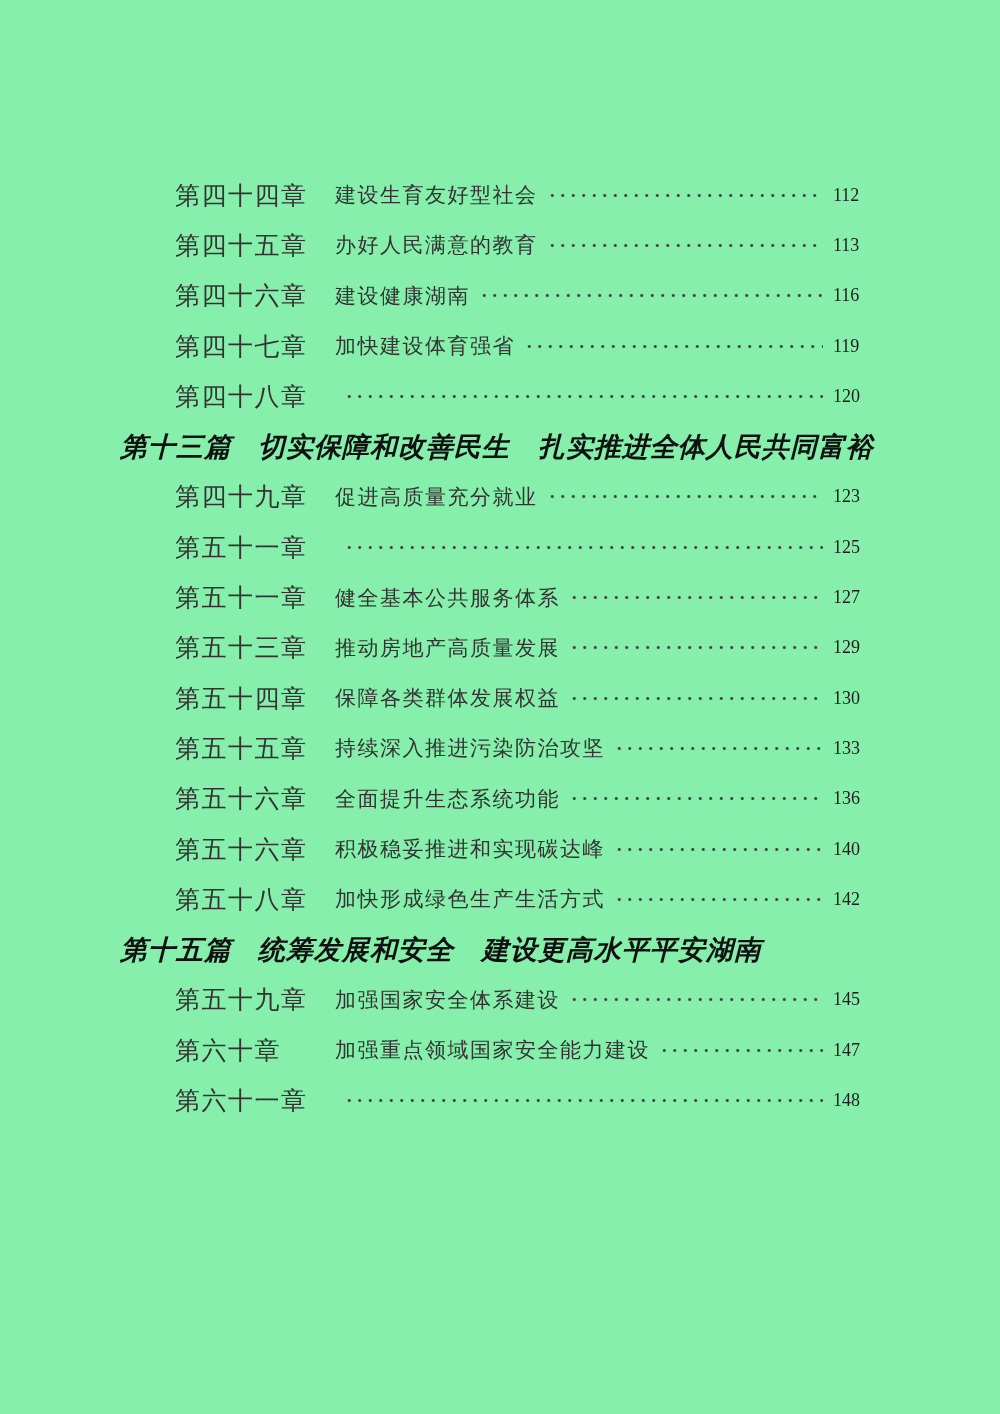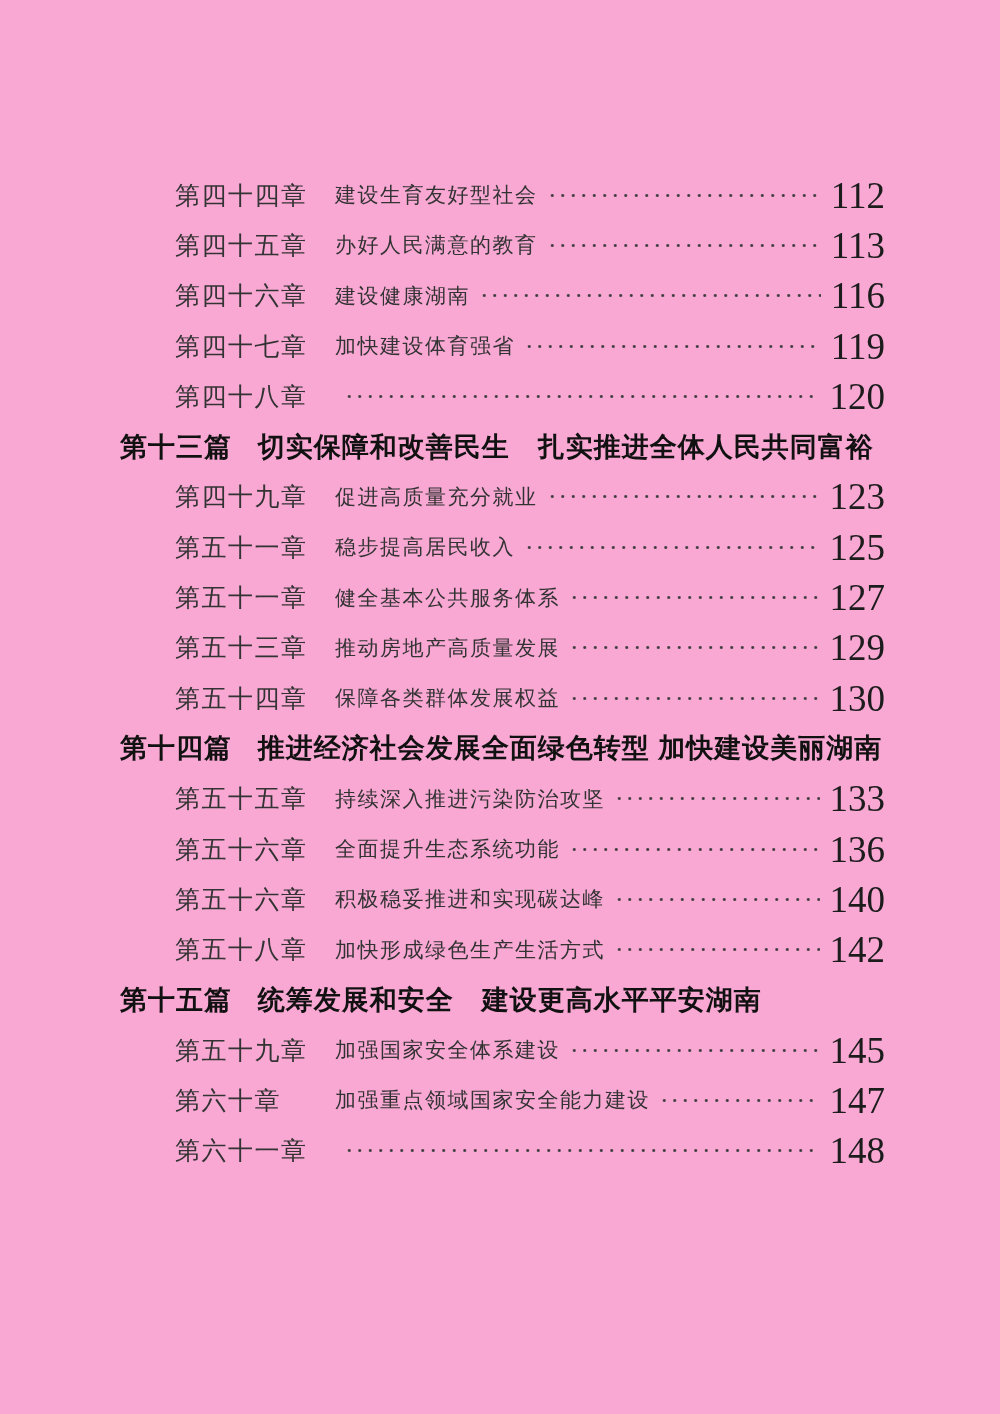--- a/index.html
+++ b/index.html
@@ -12,21 +12,21 @@
     height: 1414px;
     overflow: hidden;
     font-family: "Liberation Serif", serif;
     color: #2e2e2e;
   }
   .page {
     box-sizing: border-box;
     width: 1000px;
     height: 1414px;
     padding: 170px 115px 0 120px;
-    background: #f9a8d4;
+    background: #86efac;
   }
   .toc {
     display: block;
   }
   .row {
     display: flex;
     align-items: center;
     height: 50.3px;
     white-space: pre;
   }
@@ -52,52 +52,52 @@
     margin: 0 10px 0 9px;
     background-image: radial-gradient(circle, #3d3d3d 1.3px, rgba(0,0,0,0) 1.5px);
     background-size: 10.5px 3px;
     background-repeat: repeat-x;
     background-position: left center;
   }
   .pagenum {
     flex: 0 0 auto;
     min-width: 52px;
     text-align: left;
-    font-size: 37px;
+    font-size: 18px;
     color: #1c1c1c;
     font-family: "Liberation Serif", serif;
   }
   .row.heading {
     font-family: "Liberation Sans", sans-serif;
     font-weight: bold;
     font-size: 27px;
     letter-spacing: 1px;
     color: #111111;
+    font-style: italic;
   }
   .row.heading .sec-num {
     margin-right: 0.95em;
   }
 </style>
 </head>
 <body>
 
 <div class="page">
   <div class="toc" id="toc">
       <div class="row entry"><span class="chapter">第四十四章</span><span class="title">建设生育友好型社会</span><span class="leader"></span><span class="pagenum">112</span></div>
       <div class="row entry"><span class="chapter">第四十五章</span><span class="title">办好人民满意的教育</span><span class="leader"></span><span class="pagenum">113</span></div>
       <div class="row entry"><span class="chapter">第四十六章</span><span class="title">建设健康湖南</span><span class="leader"></span><span class="pagenum">116</span></div>
       <div class="row entry"><span class="chapter">第四十七章</span><span class="title">加快建设体育强省</span><span class="leader"></span><span class="pagenum">119</span></div>
       <div class="row entry"><span class="chapter">第四十八章</span><span class="leader"></span><span class="pagenum">120</span></div>
       <div class="row heading"><span class="sec-num">第十三篇</span><span class="sec-title">切实保障和改善民生　扎实推进全体人民共同富裕</span></div>
       <div class="row entry"><span class="chapter">第四十九章</span><span class="title">促进高质量充分就业</span><span class="leader"></span><span class="pagenum">123</span></div>
-      <div class="row entry"><span class="chapter">第五十一章</span><span class="title">稳步提高居民收入</span><span class="leader"></span><span class="pagenum">125</span></div>
+      <div class="row entry"><span class="chapter">第五十一章</span><span class="leader"></span><span class="pagenum">125</span></div>
       <div class="row entry"><span class="chapter">第五十一章</span><span class="title">健全基本公共服务体系</span><span class="leader"></span><span class="pagenum">127</span></div>
       <div class="row entry"><span class="chapter">第五十三章</span><span class="title">推动房地产高质量发展</span><span class="leader"></span><span class="pagenum">129</span></div>
       <div class="row entry"><span class="chapter">第五十四章</span><span class="title">保障各类群体发展权益</span><span class="leader"></span><span class="pagenum">130</span></div>
-      <div class="row heading"><span class="sec-num">第十四篇</span><span class="sec-title">推进经济社会发展全面绿色转型 加快建设美丽湖南</span></div>
       <div class="row entry"><span class="chapter">第五十五章</span><span class="title">持续深入推进污染防治攻坚</span><span class="leader"></span><span class="pagenum">133</span></div>
       <div class="row entry"><span class="chapter">第五十六章</span><span class="title">全面提升生态系统功能</span><span class="leader"></span><span class="pagenum">136</span></div>
       <div class="row entry"><span class="chapter">第五十六章</span><span class="title">积极稳妥推进和实现碳达峰</span><span class="leader"></span><span class="pagenum">140</span></div>
       <div class="row entry"><span class="chapter">第五十八章</span><span class="title">加快形成绿色生产生活方式</span><span class="leader"></span><span class="pagenum">142</span></div>
       <div class="row heading"><span class="sec-num">第十五篇</span><span class="sec-title">统筹发展和安全　建设更高水平平安湖南</span></div>
       <div class="row entry"><span class="chapter">第五十九章</span><span class="title">加强国家安全体系建设</span><span class="leader"></span><span class="pagenum">145</span></div>
       <div class="row entry"><span class="chapter">第六十章</span><span class="title">加强重点领域国家安全能力建设</span><span class="leader"></span><span class="pagenum">147</span></div>
       <div class="row entry"><span class="chapter">第六十一章</span><span class="leader"></span><span class="pagenum">148</span></div>
     </div>
 </div>

